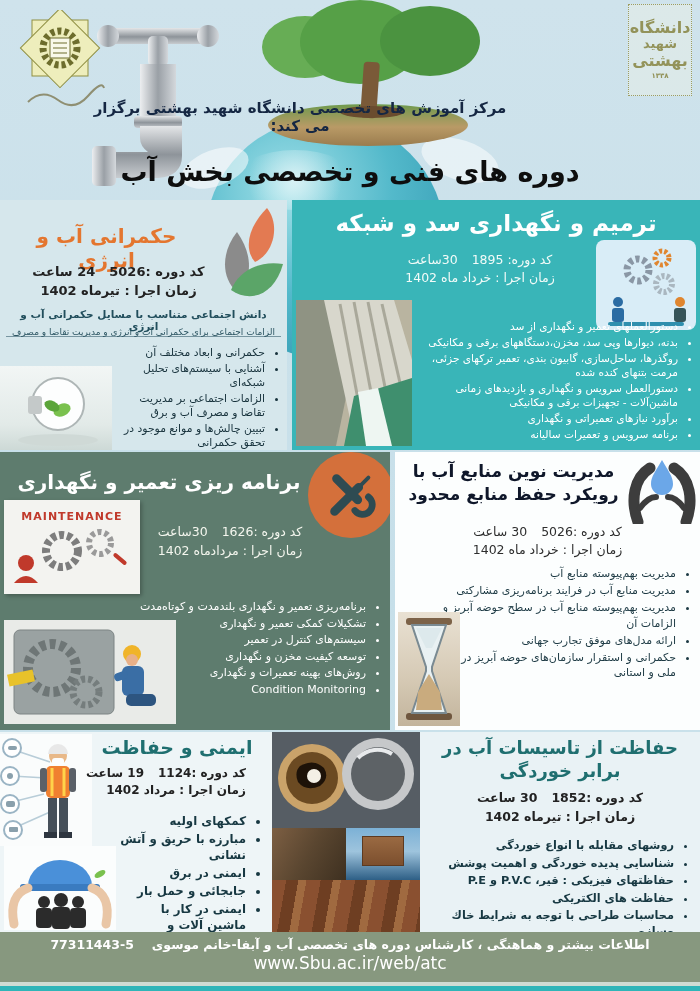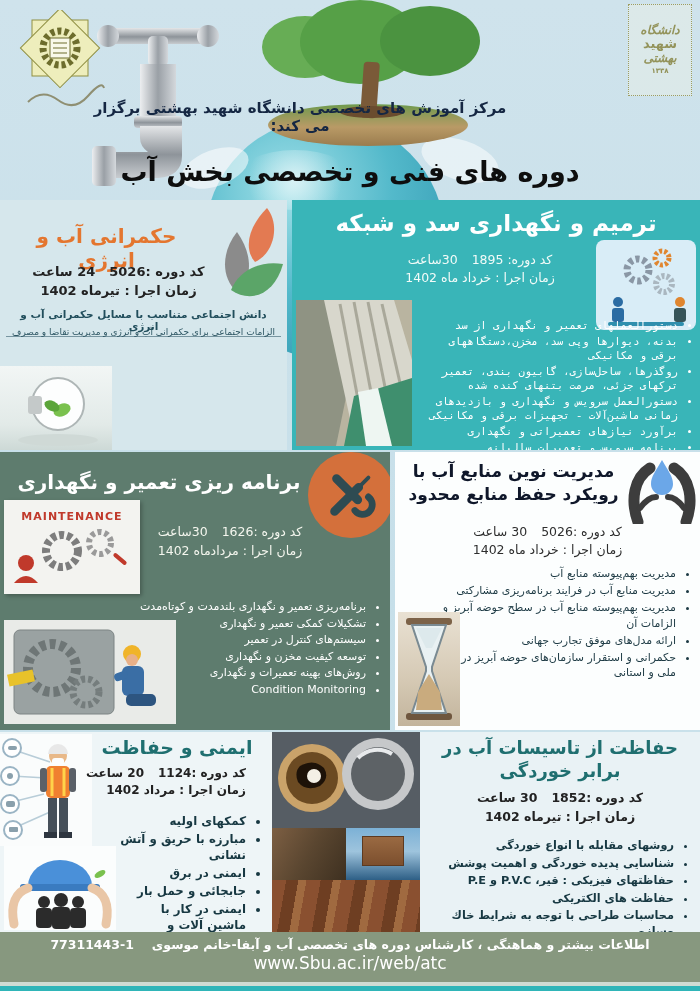--- a/index.html
+++ b/index.html
@@ -27,21 +27,21 @@
     background:rgba(255,255,255,.55); transform:rotate(-20deg); }
   .splash-r { position:absolute; left:420px; top:140px; width:80px; height:40px; border-radius:50%;
     background:rgba(255,255,255,.5); transform:rotate(18deg); }
   .faucet { position:absolute; left:52px; top:14px; }
   
   .emblem { position:absolute; left:12px; top:10px; }
   .sbu-logo { position:absolute; right:8px; top:4px; width:64px; height:92px;
     border:1px dotted #9d9d62; background:rgba(235,240,230,.45);
     display:flex; flex-direction:column; align-items:center; justify-content:center;
     color:#93935a; font-weight:bold; line-height:1.12; text-align:center; }
-  .sbu-logo .l1 { font-size:12px;font-style:italic; }
+  .sbu-logo .l1 { font-size:16px; }
   .sbu-logo .l2 { font-size:13px; }
   .sbu-logo .yr { font-size:7px; margin-top:3px; letter-spacing:1px; }
   
   .announce { position:absolute; top:99px; left:80px; width:440px; text-align:center;
     font-size:15px; font-weight:bold; color:#152743; z-index:3; }
   .main-title { position:absolute; top:156px; left:90px; width:520px; text-align:center;
     font-size:27px; font-weight:bold; color:#0e0e0e; z-index:3; letter-spacing:.5px; }
   
   .card { position:absolute; overflow:hidden; }
   .coderow { display:flex; justify-content:center; gap:14px; white-space:nowrap; }
@@ -65,21 +65,21 @@
   
   .c-dam { left:292px; top:200px; width:408px; height:250px; background:#39b5b8; color:#fff; }
   .c-dam h2 { position:absolute; top:10px; left:0; right:0; text-align:center; font-size:23px; }
   .c-dam .meta { position:absolute; top:52px; right:130px; width:180px; text-align:center;
     font-size:12.5px; color:#f2fbf8; }
   .c-dam .meta .time { margin-top:3px; }
   .gears-illus { position:absolute; left:auto; right:6px; top:40px; width:100px; height:90px;
     background:#d9edf7; border-radius:8px; right:auto; }
   .c-dam .gears-illus { left:auto; right:4px; } 
   .dam-photo { position:absolute; left:4px; top:100px; width:116px; height:146px; }
-  .c-dam ul { position:absolute; top:118px; right:6px; left:128px; font-size:10.6px; line-height:1.32; color:#ffffff;font-family:Liberation Mono, monospace; }
+  .c-dam ul { position:absolute; top:118px; right:6px; left:128px; font-size:10.6px; line-height:1.32; color:#ffffff; }
   
   .c-maint { left:0; top:452px; width:390px; height:278px; background:#5e7c6e; color:#fff; }
   .tools-circle { position:absolute; left:auto; right:-4px; top:0; width:86px; height:86px; border-radius:50%;
     background:#d4703b; display:flex; align-items:center; justify-content:center; }
   .c-maint h2 { position:absolute; top:18px; right:88px; left:16px; text-align:center; font-size:20px; }
   .maint-img { position:absolute; left:4px; top:48px; width:136px; height:94px; background:#f3f3f0;
     box-shadow:2px 2px 4px rgba(0,0,0,.25); }
   .maint-img .cap { margin-top:10px; text-align:center; font-size:11px; font-weight:bold;
     color:#c0392b; letter-spacing:1px; direction:ltr; }
   .c-maint .meta { position:absolute; top:72px; left:150px; width:160px; text-align:center;
@@ -209,20 +209,26 @@
     <h2>حکمرانی آب و انرژی</h2>
     <div class="meta">
       <div class="coderow">
         <span>کد دوره :5026</span>
         <span>24 ساعت</span>
       </div>
       <div class="time">زمان اجرا : تیرماه 1402</div>
     </div>
     <div class="sub1">دانش اجتماعی متناسب با مسایل حکمرانی آب و انرژی</div>
     <div class="sub2">الزامات اجتماعی برای حکمرانی آب و انرژی و مدیریت تقاضا و مصرف</div>
+    <ul class="bullets">
+      <li>حکمرانی و ابعاد مختلف آن</li>
+      <li>آشنایی با سیستم‌های تحلیل شبکه‌ای</li>
+      <li>الزامات اجتماعی بر مدیریت تقاضا و مصرف آب و برق</li>
+      <li>تبیین چالش‌ها و موانع موجود در تحقق حکمرانی</li>
+    </ul>
     <div class="bulb">
       <svg width="112" height="84" viewBox="0 0 112 84">
         <ellipse cx="58" cy="74" rx="40" ry="6" fill="#cfd9d6"></ellipse>
         <circle cx="58" cy="38" r="26" fill="#fdfefe" stroke="#aeb6b6" stroke-width="2"></circle>
         <rect x="28" y="30" width="14" height="18" rx="3" fill="#c4c9c9"></rect>
         <ellipse cx="62" cy="44" rx="9" ry="6" fill="#7ac14e" transform="rotate(-25 62 44)"></ellipse>
         <ellipse cx="52" cy="40" rx="8" ry="5" fill="#5ba53a" transform="rotate(25 52 40)"></ellipse>
       </svg>
     </div>
   </div>
@@ -391,21 +397,21 @@
         <rect x="48" y="64" width="9" height="34" fill="#46505a"></rect>
         <rect x="59" y="64" width="9" height="34" fill="#46505a"></rect>
         <rect x="44" y="98" width="13" height="6" fill="#2e3640"></rect>
           <rect x="59" y="98" width="13" height="6" fill="#2e3640"></rect>
       </svg>
     </div>
     <h2>ایمنی و حفاظت</h2>
     <div class="meta">
       <div class="coderow">
         <span>کد دوره :1124</span>
-        <span>20 ساعت</span>
+        <span>19 ساعت</span>
       </div>
       <div class="time">زمان اجرا : مرداد 1402</div>
     </div>
     <ul class="bullets">
       <li>کمکهای اولیه</li>
       <li>مبارزه با حریق و آتش نشانی</li>
       <li>ایمنی در برق</li>
       <li>جابجائی و حمل بار</li>
       <li>ایمنی در کار با ماشین آلات و دستگاههای مکانیکی</li>
     </ul>
@@ -460,20 +466,20 @@
       <li>شناسایی پدیده خوردگی و اهمیت پوشش</li>
       <li>حفاظتهای فیزیکی :  قیر، P.V.C و P.E</li>
       <li>حفاظت های الکتریکی</li>
       <li>محاسبات طراحی با توجه به شرایط خاك وسازه</li>
     </ul>
   </div>
 
   <div class="footer">
     <div class="line1">
       <span>اطلاعات بیشتر و هماهنگی ، کارشناس دوره های تخصصی آب و آبفا-خانم موسوی</span>
-      <span class="phone">77311443-1</span>
+      <span class="phone">77311443-5</span>
     </div>
     <div class="url">www.Sbu.ac.ir/web/atc</div>
   </div>
   <div class="strip1"></div>
   <div class="strip2"></div>
 
 </div>
 
 </body></html>

